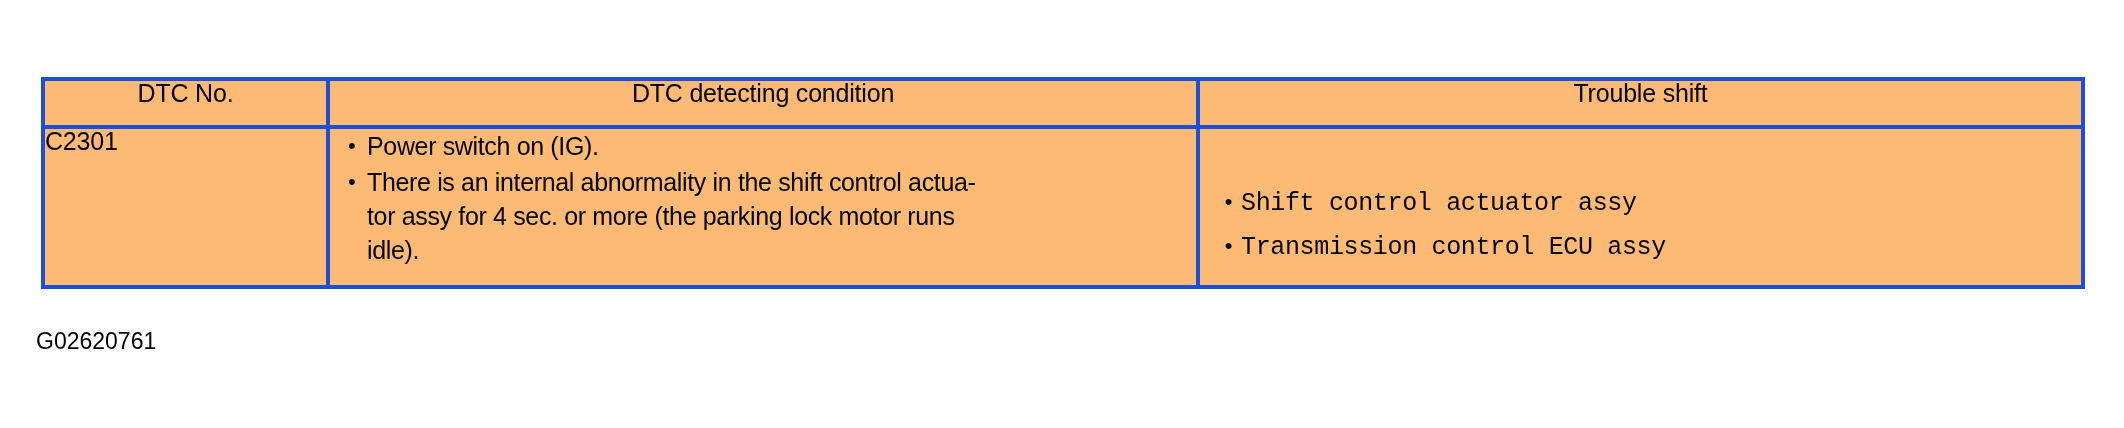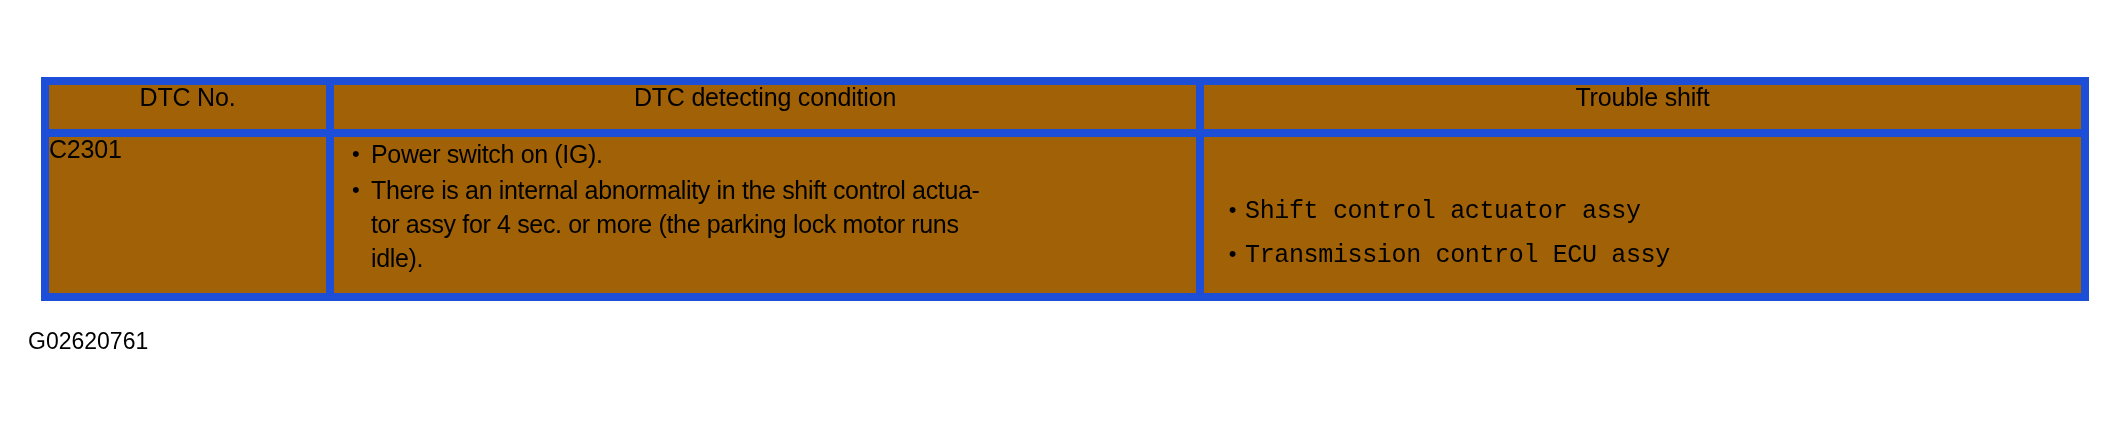--- a/index.html
+++ b/index.html
@@ -32,24 +32,24 @@
     table-layout: fixed;
     background: #ffffff;
   }
 
   .dtc-table col.c-no     { width: 285px; }
   .dtc-table col.c-cond   { width: 870px; }
   .dtc-table col.c-area   { width: 885px; }
 
   .dtc-table th,
   .dtc-table td {
-    border: 8px solid #1d4ed8;
+    border: 4px solid #1d4ed8;
     padding: 0;
     vertical-align: top;
-    background: #a16207;
+    background: #fdba74;
   }
 
   
   .dtc-table {
     border: 3px solid #000000;
   }
 
   .head-cell {
     text-align: center;
     font-weight: normal;
@@ -101,21 +101,21 @@
   ul.bullets.cond { padding-left: 18px; }
   ul.bullets.area { padding-left: 22px; }
   ul.bullets.area li { margin-bottom: 10px; }
 
   .cond-wrap { }
   .area-wrap { padding-top: 58px; font-family: Liberation Mono, monospace; }
 
   
   .fig-id {
     position: absolute;
-    left: 28px;
+    left: 36px;
     top: 330px;
     font-size: 23px;
     line-height: 1;
     letter-spacing: 0px;
     font-family: "Liberation Sans", sans-serif;
   }
 </style>
 </head>
 <body>
 

